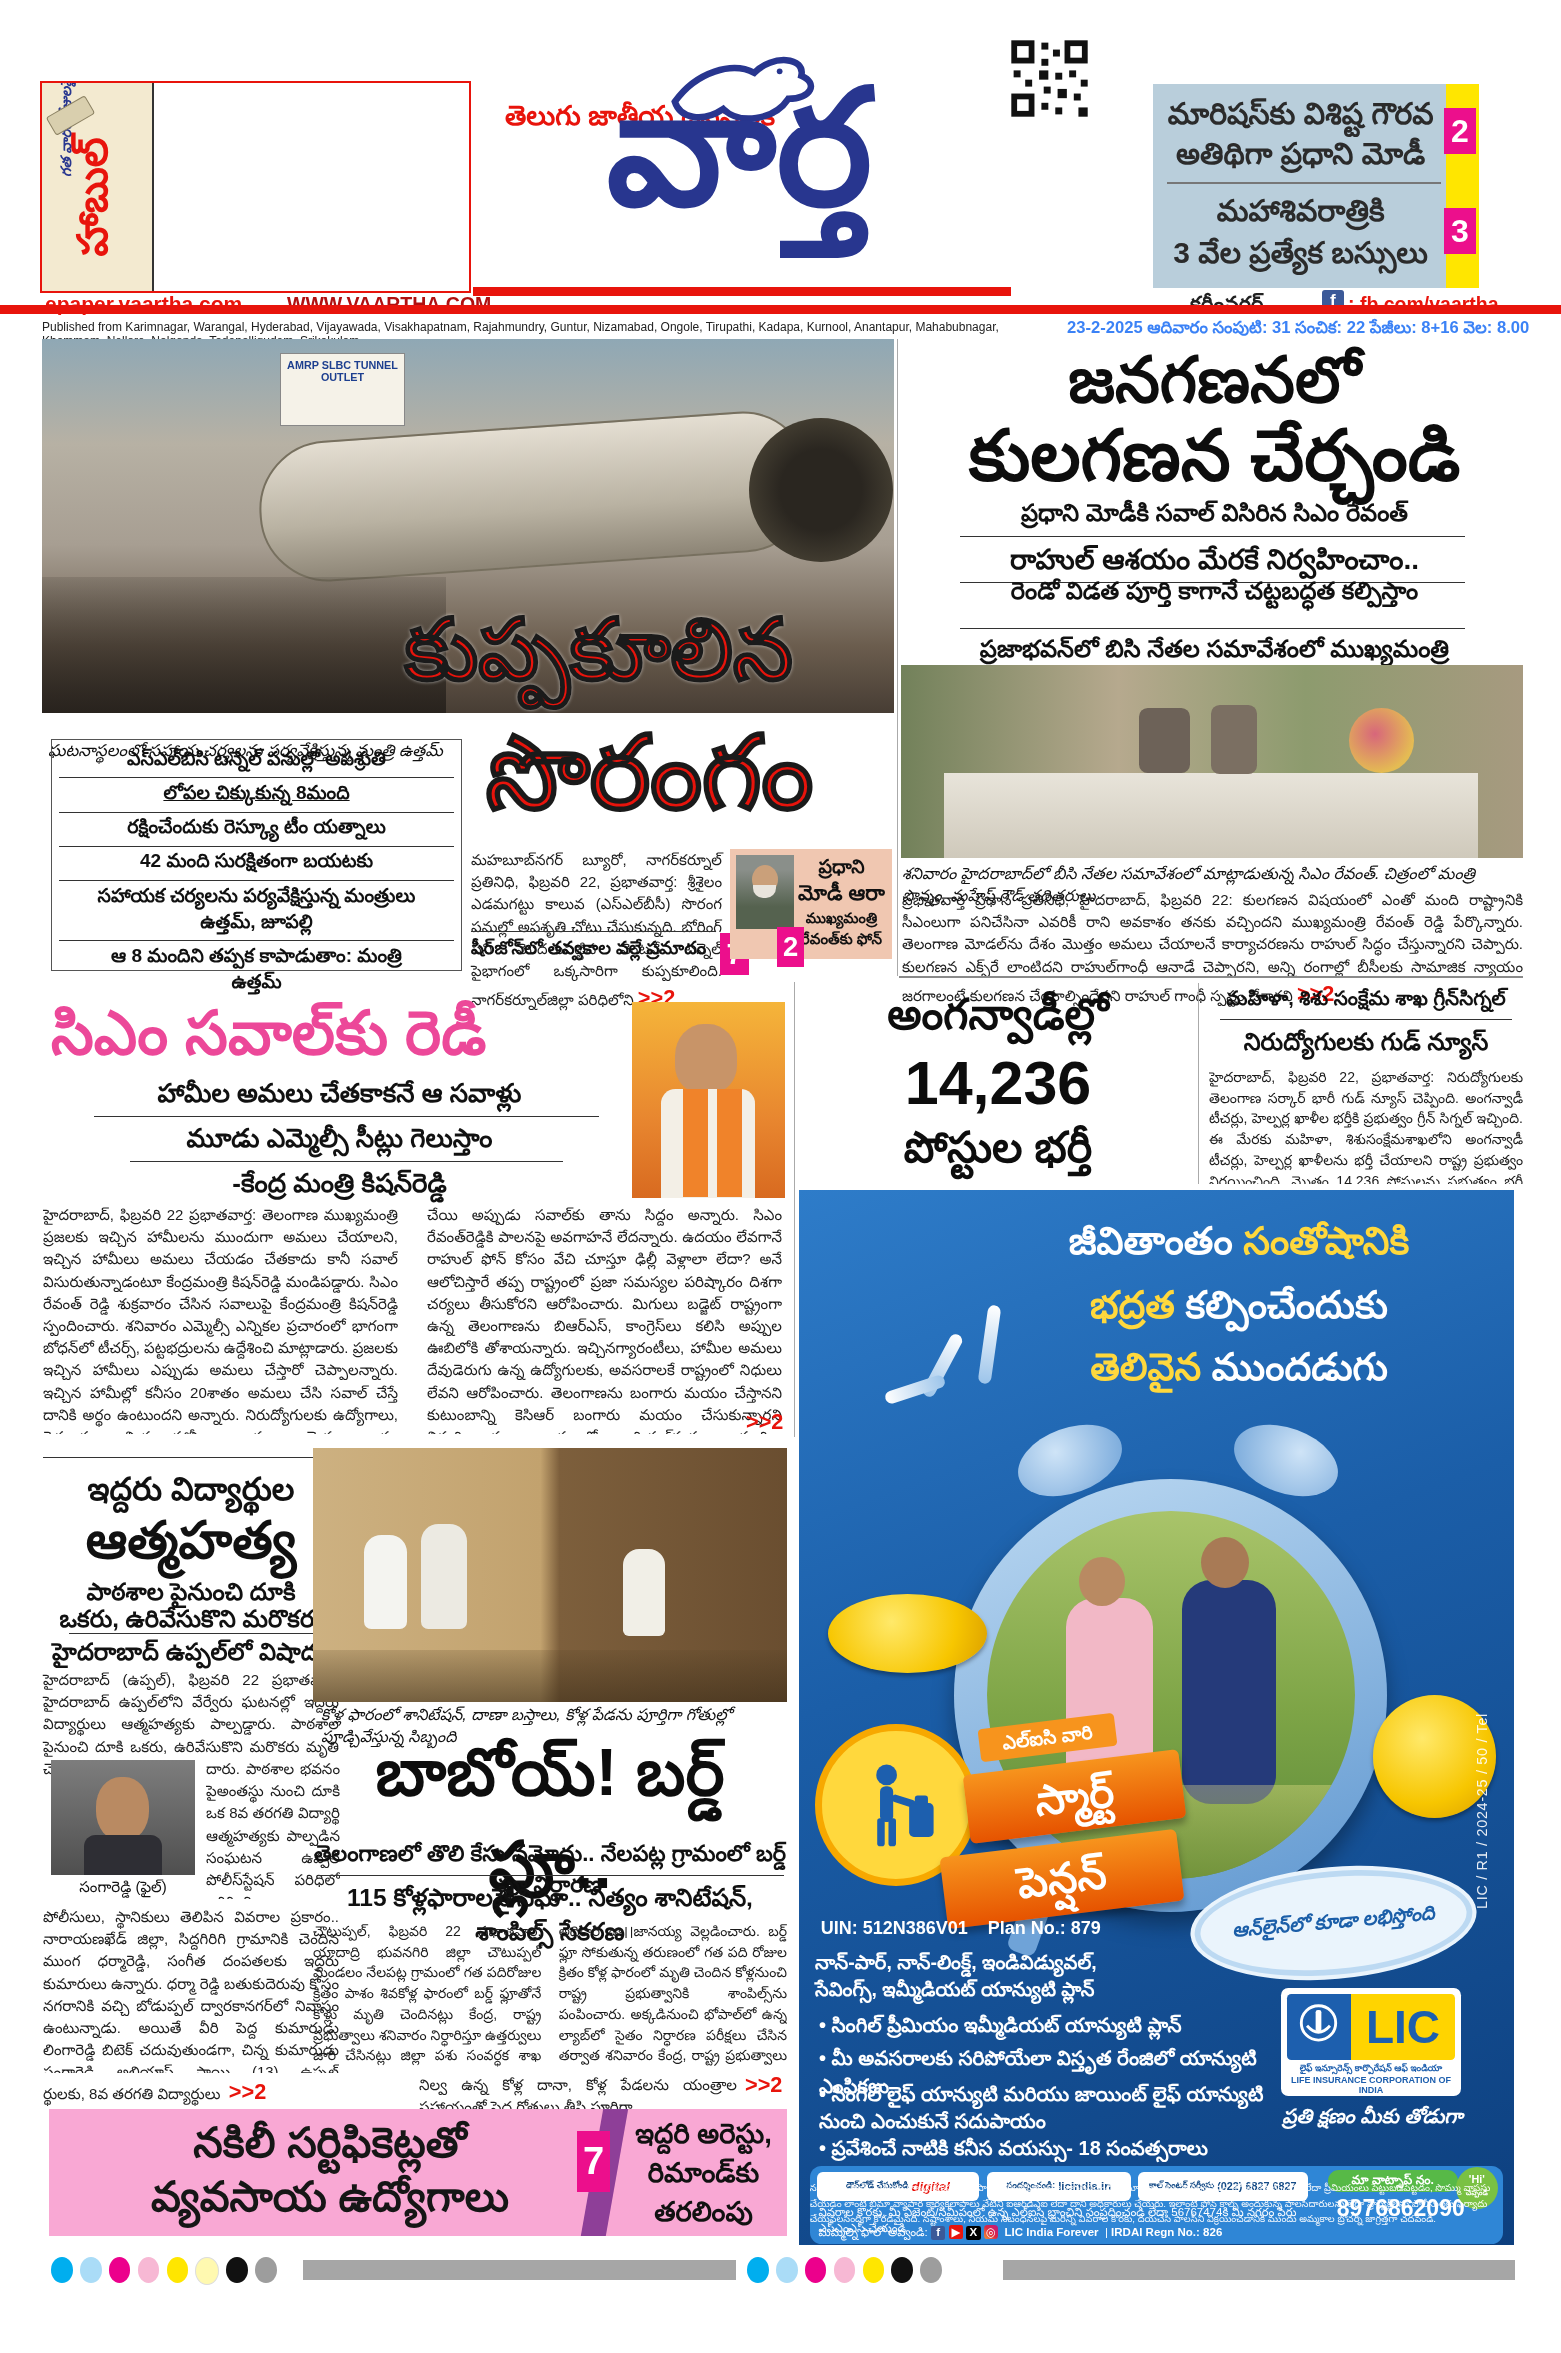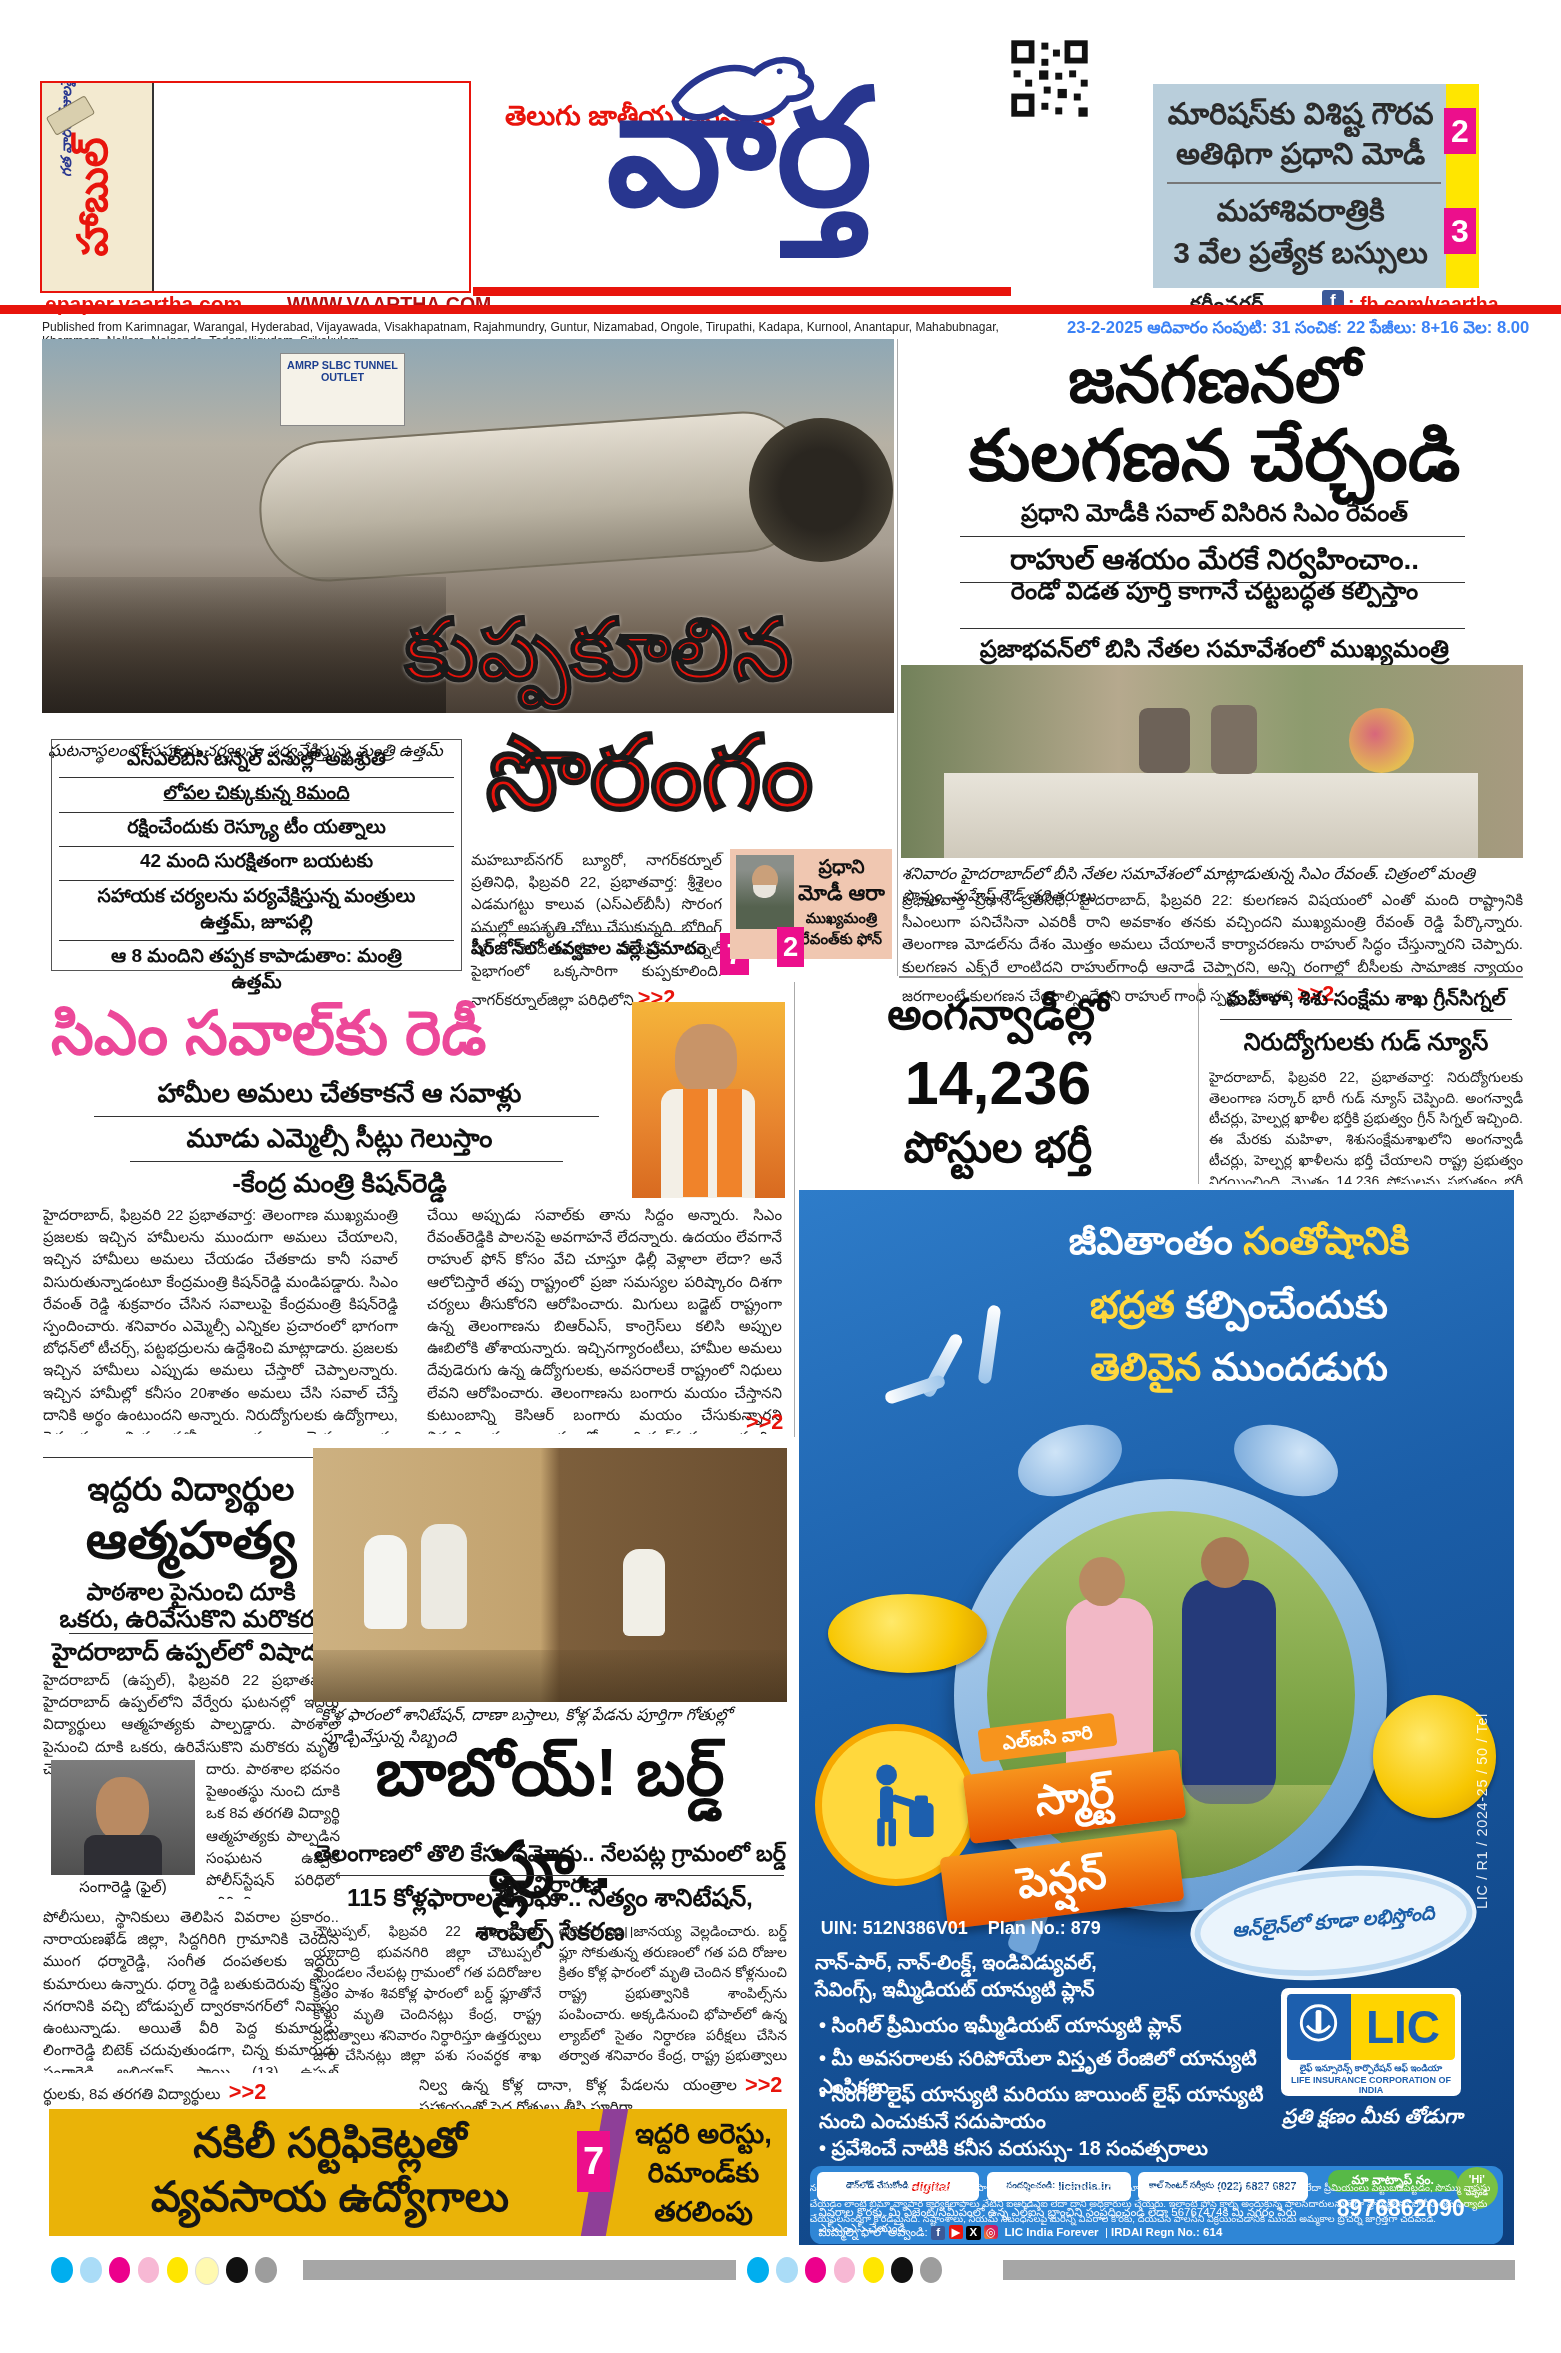--- a/index.html
+++ b/index.html
@@ -211,21 +211,21 @@
   </div>
   <div class="abs" style="left:321px;top:1706px;width:466px;font-size:16px;font-style:italic;">కోళ్ల ఫారంలో శానిటేషన్, దాణా బస్తాలు, కోళ్ల పేడను పూర్తిగా గోతుల్లో పూడ్చివేస్తున్న సిబ్బంది</div>
   <div class="abs b c" style="left:313px;top:1734px;width:474px;font-size:66px;color:#0d0d0d;">బాబోయ్! బర్డ్ ఫ్లూ..</div>
   <div class="abs b c" style="left:313px;top:1841px;width:474px;font-size:22.4px;">తెలంగాణలో తొలి కేసు నమోదు.. నేలపట్ల గ్రామంలో బర్డ్ ఫ్లూ నిర్ధారణ</div>
   <div class="abs rule" style="left:318px;top:1875px;width:466px;"></div>
   <div class="abs b c" style="left:313px;top:1884px;width:474px;font-size:24.5px;">115 కోళ్లఫారాలపై నిఘా.. నిత్యం శానిటేషన్, శాంపిల్స్ సేకరణ</div>
   <div class="abs bodytxt" style="left:313px;top:1921px;width:474px;height:148px;overflow:hidden;column-count:2;column-gap:17.3px;font-size:14px;">చౌటుప్పల్, ఫిబ్రవరి 22 ప్రభాతవార్త: యాదాద్రి భువనగిరి జిల్లా చౌటుప్పల్ మండలం నేలపట్ల గ్రామంలో గత పదిరోజుల క్రితం పాశం శివకోళ్ల ఫారంలో బర్డ్ ఫ్లూతోనే కోళ్లు మృతి చెందినట్లు కేంద్ర, రాష్ట్ర ప్రభుత్వాలు శనివారం నిర్ధారిస్తూ ఉత్తర్వులు జారీ చేసినట్లు జిల్లా పశు సంవర్ధక శాఖ అధికారి డా।।జానయ్య వెల్లడించారు. బర్డ్ ఫ్లూ సోకుతున్న తరుణంలో గత పది రోజుల క్రితం కోళ్ల ఫారంలో మృతి చెందిన కోళ్లనుంచి రాష్ట్ర ప్రభుత్వానికి శాంపిల్స్‌ను పంపించారు. అక్కడినుంచి భోపాల్‌లో ఉన్న ల్యాబ్‌లో సైతం నిర్ధారణ పరీక్షలు చేసిన తర్వాత శనివారం కేంద్ర, రాష్ట్ర ప్రభుత్వాలు నేలపట్ల గ్రామంలో మృతి చెందిన కోళ్లకు బర్డ్ ఫ్లూ సోకిందని నిర్ధారించారు. ఈ మేరకు జిల్లా కలెక్టర్ హనుమంతరావు ఆదేశాల మేరకు శనివారం డా।।జానయ్యతో పాటు చౌటుప్పల్ ఆర్డిఓ శేఖర్‌రెడ్డి, అదనపు డిఎంహెచ్ఓ డా॥ యశోదతో పాటు మండల స్థాయి అధికారులు నేలపట్ల గ్రామంలో పర్యటించారు. ఈ సందర్భంగా వారు మాట్లాడుతూ నేలపట్ల గ్రామంలోని సదరు కోళ్ల ఫారంతో పాటు కిలో మీటర్ పరిధిలో గల మిగతా కోళ్ల ఫారాల్లో సైతం కోళ్లు లేకపోవడంతో ఊపిరి పీల్చుకున్నారు. ఈ సందర్భంగా ఆయా కోళ్ల ఫారాల్లో</div>
   <div class="abs bodytxt" style="left:419px;top:2074px;width:318px;">నిల్వ ఉన్న కోళ్ల దానా, కోళ్ల పేడలను యంత్రాల సహాయంతో పెద్ద గోతులు తీసి పూర్తిగా</div>
   <div class="abs more" style="left:745px;top:2072px;">&gt;&gt;2</div>
 
-  <div class="abs" style="left:49px;top:2109px;width:738px;height:127px;background:#eab308;">
+  <div class="abs" style="left:49px;top:2109px;width:738px;height:127px;background:#f9a8d4;">
     <div class="abs b c" style="left:43px;top:10px;width:476px;font-size:42px;color:#161616;">నకిలీ సర్టిఫికెట్లతో</div>
     <div class="abs b c" style="left:43px;top:64px;width:476px;font-size:42px;color:#161616;">వ్యవసాయ ఉద్యోగాలు</div>
     <div class="abs" style="left:543px;top:0;width:24.5px;height:127px;background:#8e3f98;transform:skewX(-10deg);"></div>
     <div class="abs badge" style="left:528px;top:21.7px;width:33px;height:61px;font-size:38px;">7</div>
     <div class="abs b c" style="left:577px;top:8.7px;width:155px;font-size:27.4px;">ఇద్దరి అరెస్టు,</div>
     <div class="abs b c" style="left:577px;top:48px;width:155px;font-size:27.4px;">రిమాండ్‌కు</div>
     <div class="abs b c" style="left:577px;top:87px;width:155px;font-size:27.4px;">తరలింపు</div>
   </div>
 
   <div class="abs" style="left:799px;top:1190px;width:715px;height:1055px;background:linear-gradient(160deg,#2e7cc9 0%,#1b5ea8 40%,#0d3f7e 100%);overflow:hidden;">
@@ -326,21 +326,21 @@
         <span>'Hi'</span><br><span style="font-size:7.2px;">చెప్పండి</span>
       </div>
       <div class="abs w" style="left:8.7px;top:40px;width:498px;font-size:11.5px;">వివరాల కొరకు, మీ ఏజెంట్/సమీపంలో ఉన్న ఎల్ఐసి బ్రాంచిని సంప్రదించండి లేదా 56767474కి మీ నగరం పేరు ఎస్ఎంఎస్ చేయండి</div>
       <div class="abs w" style="left:8.7px;top:59px;width:678px;font-size:11.5px;">
         <span>మమ్మల్ని ఫాలో అవ్వండి:</span>
         <span style="display:inline-block;width:14.4px;height:14.4px;background:#3b5998;color:#fff;text-align:center;border-radius:2.2px;font-weight:bold;">f</span>
         <span style="display:inline-block;width:14.4px;height:14.4px;background:#e8140c;color:#fff;text-align:center;border-radius:2.2px;">▶</span>
         <span style="display:inline-block;width:14.4px;height:14.4px;background:#000;color:#fff;text-align:center;border-radius:2.2px;font-weight:bold;">X</span>
         <span style="display:inline-block;width:14.4px;height:14.4px;background:linear-gradient(45deg,#f09433,#dc2743,#bc1888);color:#fff;text-align:center;border-radius:3.6px;">◎</span>
         &nbsp;<span class="b">LIC India Forever</span>
-        &nbsp;|&nbsp;<span class="b">IRDAI Regn No.: 614</span>
+        &nbsp;|&nbsp;<span class="b">IRDAI Regn No.: 826</span>
       </div>
     </div>
     <div class="abs w" style="left:10.8px;top:990px;width:693px;font-size:9.7px;line-height:1.6;opacity:.95;top:990px;">నకిలీ ఫోన్ కాల్స్ మరియు కాల్పనిక/కపట ప్రతిపాదనలకు లొంగకుండా జాగ్రత్తపడండి. బీమా పాలసీలు విక్రయించడం, బోనస్ ప్రకటించడం లేదా ప్రీమియంలు పెట్టుబడిపెట్టడం, సొమ్ము వాపసు చేయడం లాంటి బీమా వ్యాపార కార్యకలాపాలు వేటినీ ఐఆర్‌డిఎఐ లేదా దాని అధికారులు చేయరు. ఇలాంటి ఫోన్ కాల్స్ అందుకున్న పాలసీదారులను లేదా ప్రాస్పెక్ట్‌లను పోలీసులకు ఫిర్యాదు చేయవలసిందిగా కోరడమైనది. నష్టాంశాలు, నియమ నిబంధనలపై మరిన్ని వివరాల కొరకు, దయచేసి పాలసీని విక్రయించడానికి ముందు అమ్మకాల బ్రోచర్ని జాగ్రత్తగా చదవండి.</div>
   </div>
 
   <div class="abs" style="left:0;top:2256px;width:1561px;height:29px;">
     <div class="abs" style="left:51px;top:1.4px;display:flex;gap:7.2px;">
       <div style="width:21.7px;height:26px;border-radius:50%;background:#00aeef;"></div>
       <div style="width:21.7px;height:26px;border-radius:50%;background:#aadcf7;"></div>
       <div style="width:21.7px;height:26px;border-radius:50%;background:#ec008c;"></div>

